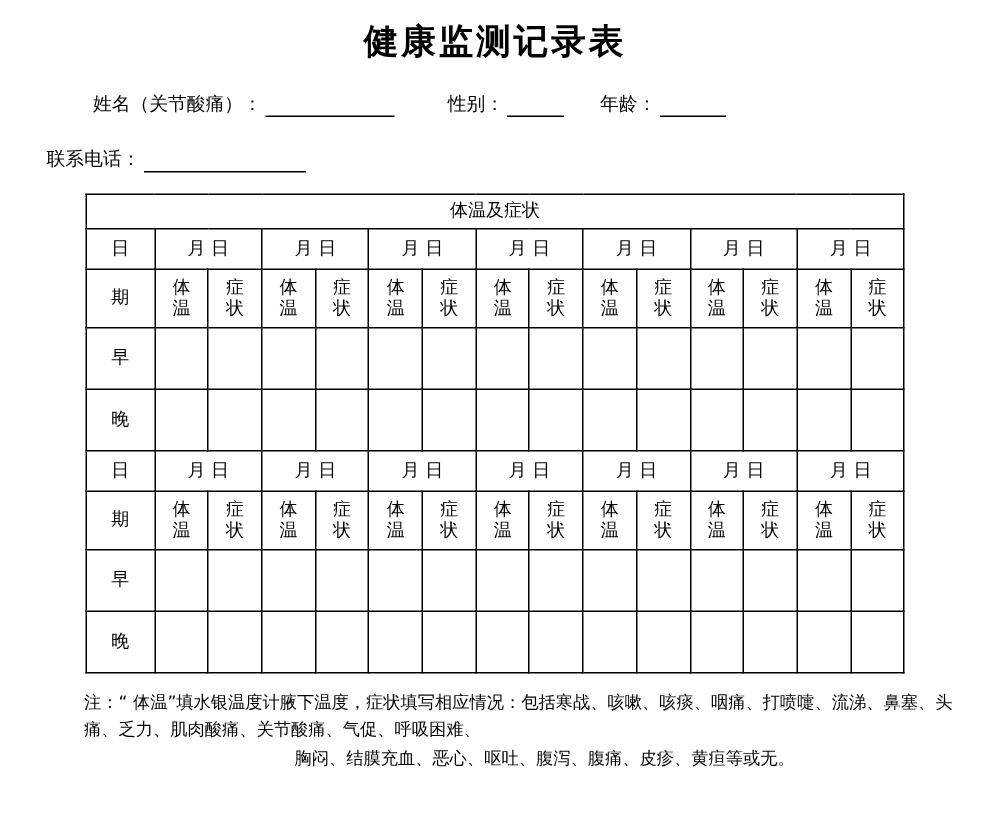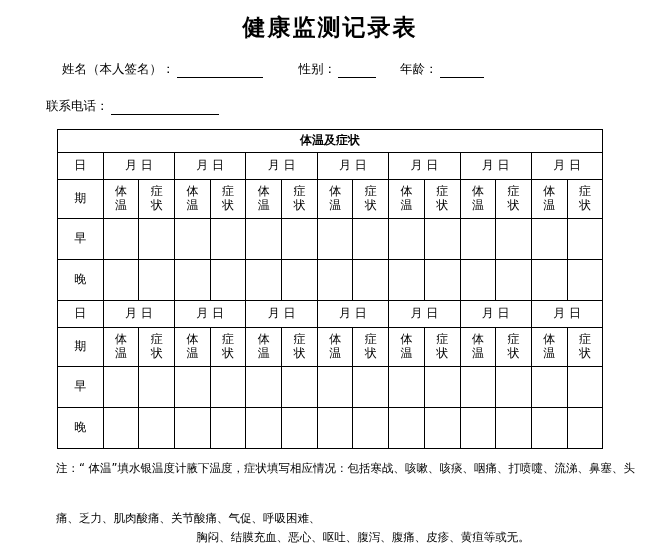--- a/index.html
+++ b/index.html
@@ -30,21 +30,21 @@
   }
   .field-row {
     font-size: 12.5px;
     margin: 0 0 0 0;
     padding: 0 24px;
     white-space: nowrap;
     display: flex;
     align-items: flex-end;
   }
   .field-row.row1 { margin-top: 18px; padding-left: 62px; }
-  .field-row.row2 { margin-top: 20px; padding-left: 46px; }
+  .field-row.row2 { margin-top: 20px; padding-left: 31px; }
   .fld { display: inline-flex; align-items: flex-end; }
   .fld .lbl { font-size: 12.5px; }
   .blank {
     display: inline-block;
     border-bottom: 1px solid #000;
     height: 13px;
     margin: 0 2px;
   }
   .b-60 { width: 62px; }
   .b-40 { width: 38px; }
@@ -65,50 +65,49 @@
     border: 1px solid #000;
     text-align: center;
     vertical-align: middle;
     font-size: 12px;
     padding: 0;
     line-height: 1.15;
   }
   .hdr-main {
     height: 22px;
     font-size: 13px;
-    font-weight: bold;
   }
   .lbl-col { width: 46px; }
   .dcell { height: 26px; font-size: 12px; }
   .subcell {
     height: 38px;
     font-size: 11.5px;
   }
   .subcell span { display: block; }
   .tall { height: 40px; }
   .date-pair { font-size: 12px; }
   .note {
     font-size: 11.5px;
     line-height: 1.6;
     margin: 10px 0 0 0;
     padding: 0 18px 0 56px;
   }
-  .note .ln2 { display: block; margin-top: 32px; }
+  .note .ln2 { display: block; }
   .note .ln3 { display: block; padding-left: 28px; text-align: center; }
 </style>
 </head>
 <body>
 
 <div class="page">
 
   <div class="title">健康监测记录表</div>
 
   <div class="field-row row1">
     <span class="fld">
-      <span class="lbl">姓名（本人签名）：</span>
+      <span class="lbl">姓名（关节酸痛）：</span>
       <span class="blank b-85"></span>
     </span>
     <span class="gap-m"></span>
     <span class="fld">
       <span class="lbl">性别：</span>
       <span class="blank b-40"></span>
     </span>
     <span class="gap-s"></span>
     <span class="fld">
       <span class="lbl">年龄：</span>

